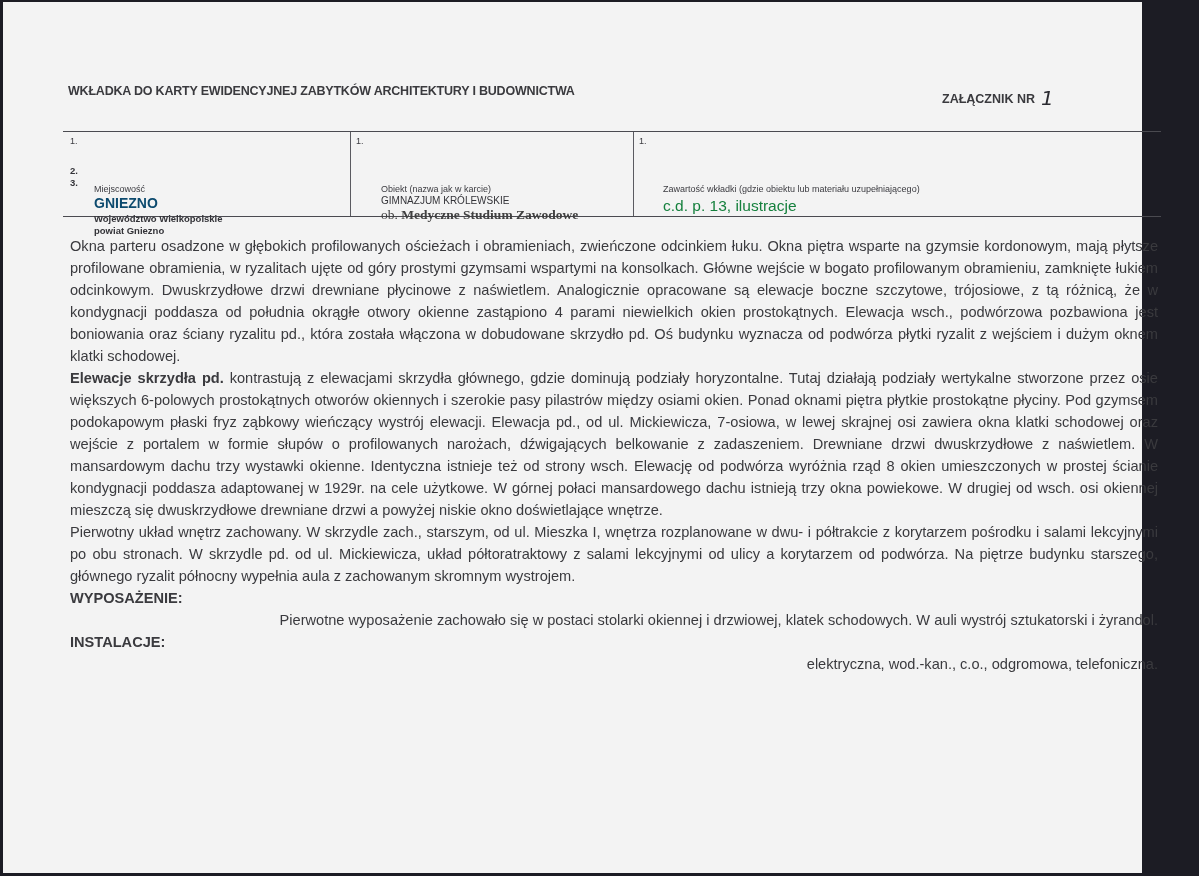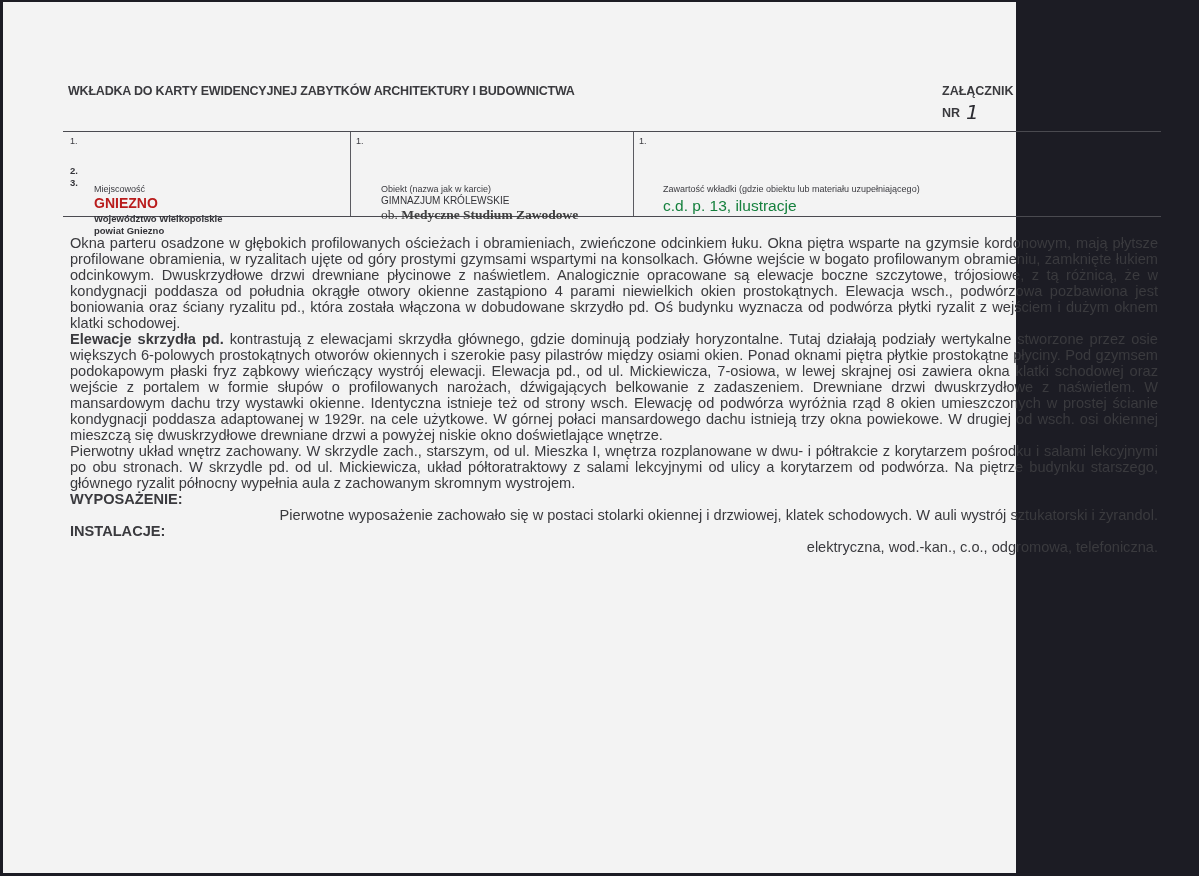--- a/index.html
+++ b/index.html
@@ -2,21 +2,21 @@
 <html><head>
 <meta charset="utf-8">
 <style>
   html, body { margin:0; padding:0; }
   body {
     width:1199px; height:876px; overflow:hidden;
     background:#1c1c24;
     font-family:"Liberation Sans", sans-serif;
   }
   .page {
-    position:absolute; left:3px; top:2px; width:1013px; height:871px;
+    position:absolute; left:3px; top:2px; width:1139px; height:871px;
     background:#f3f3f3;
   }
   .hdr-title {
     position:absolute; left:65px; top:82px;
     font-size:12.5px; font-weight:bold; color:#3a3a3e; letter-spacing:-0.2px;
   }
   .hdr-att {
     position:absolute; left:939px; top:82px;
     font-size:12.5px; font-weight:bold; color:#3a3a3e;
   }
@@ -31,29 +31,29 @@
   .cell { position:absolute; top:0; height:84px; }
   .c1 { left:0; width:287px; border-right:1px solid #5a5a60; }
   .c2 { left:287px; width:283px; border-right:1px solid #5a5a60; }
   .c3 { left:570px; width:528px; }
   .small { font-size:9px; color:#3b3b40; }
   .n { position:absolute; left:7px; font-size:9px; color:#3b3b40; }
   .row { position:absolute; left:31px; white-space:nowrap;margin-top:48px; }
   .c2 .n, .c3 .n { left:6px; }
   .c2 .row { left:31px; }
   .c3 .row { left:30px; }
-  .big { font-size:14px; font-weight:bold; color:#b91c1c; }
+  .big { font-size:14px; font-weight:bold; color:#0c4a6e; }
   .bold9 { font-size:9.5px; font-weight:bold; color:#333338; }
   .caps9 { font-size:10px; color:#333338;text-align:right; }
   .mid { font-size:13.5px; color:#404040;font-family:Liberation Serif, serif; }
   .mid b { font-weight:bold; }
   .val { font-size:15.5px; color:#15803d; }
   .body {
     position:absolute; left:67px; top:233px; width:1088px;
-    font-size:14.6px; line-height:16px; color:#3a3a3e;
+    font-size:14.6px; line-height:22px; color:#3a3a3e;
     text-align:justify;
   }
   .body p { margin:0; }
   .body .h { font-weight:bold; }
   .body .last { text-align:right; }
 </style>
 </head>
 <body>
 
 <div class="page">

